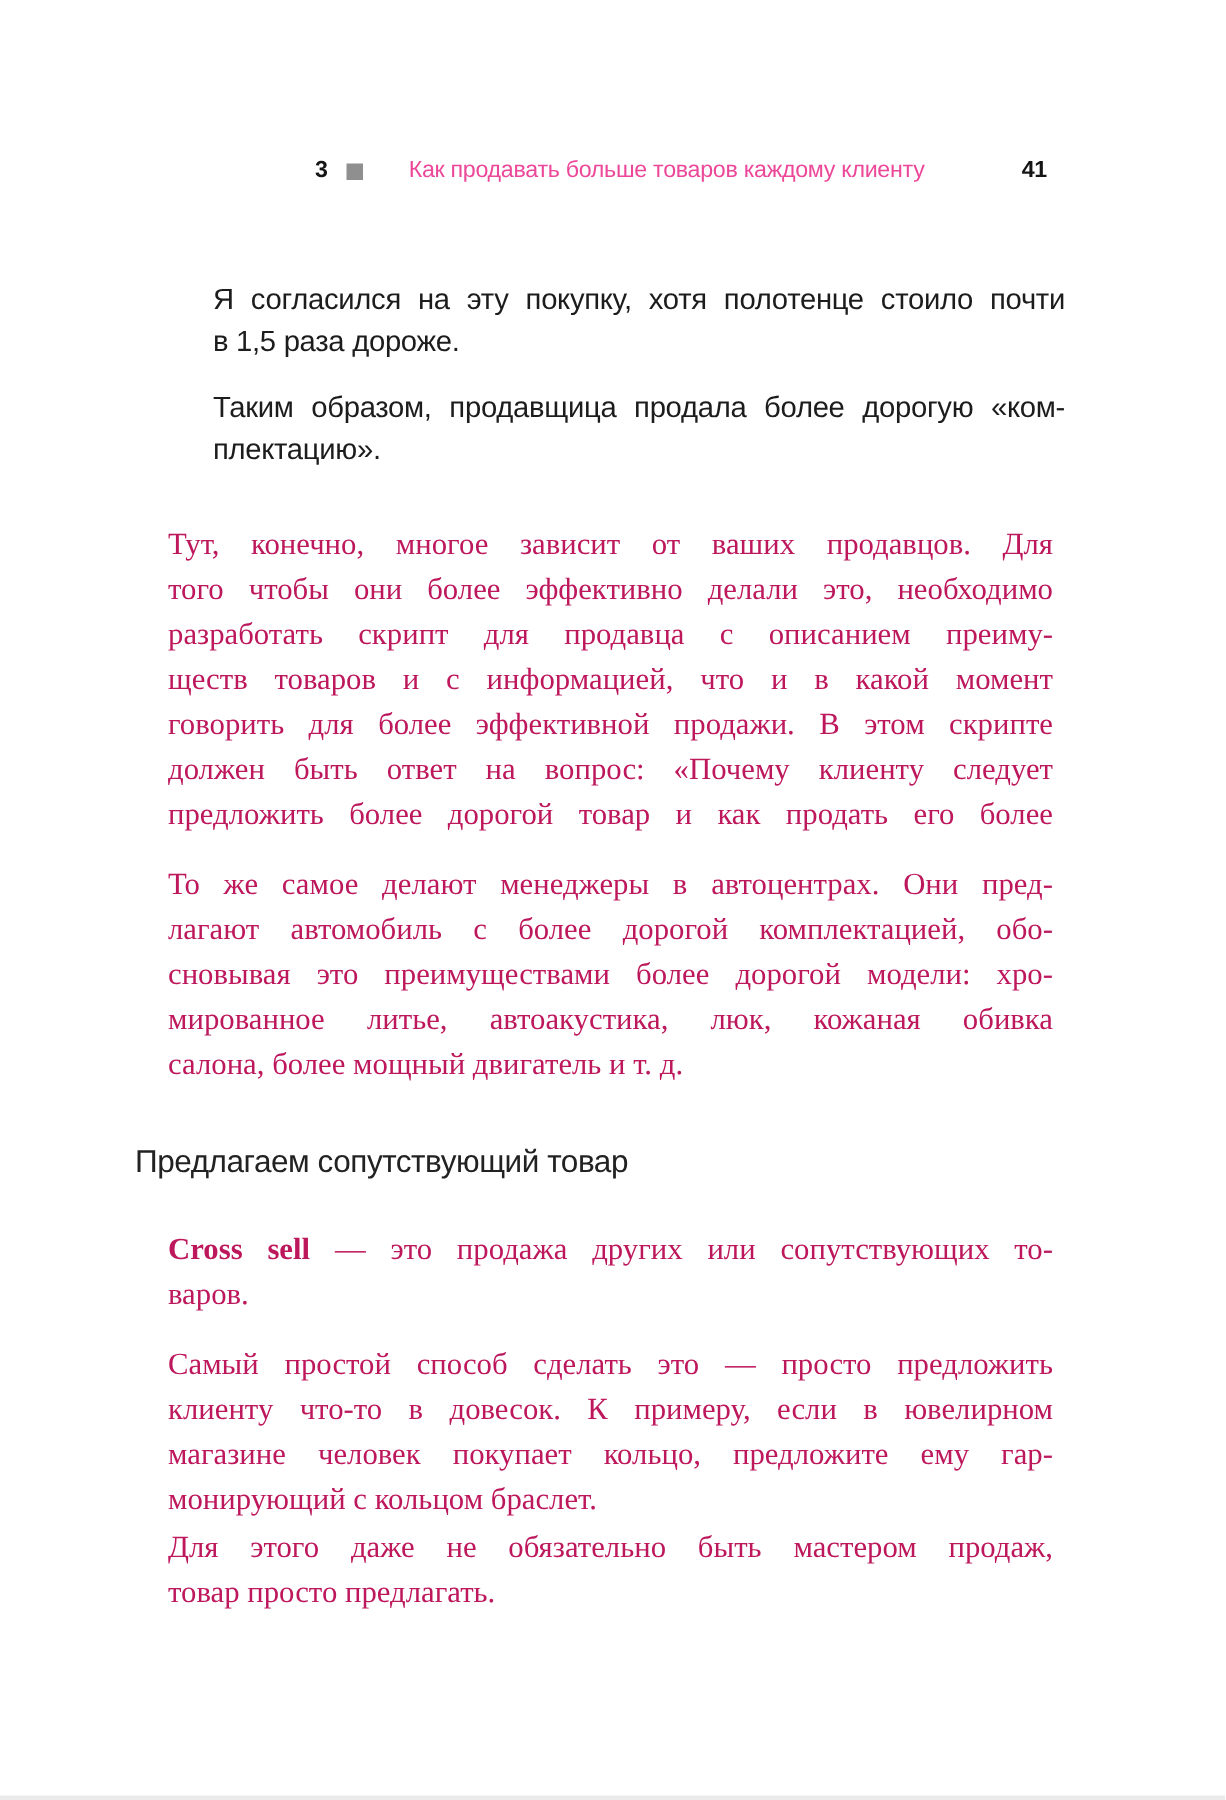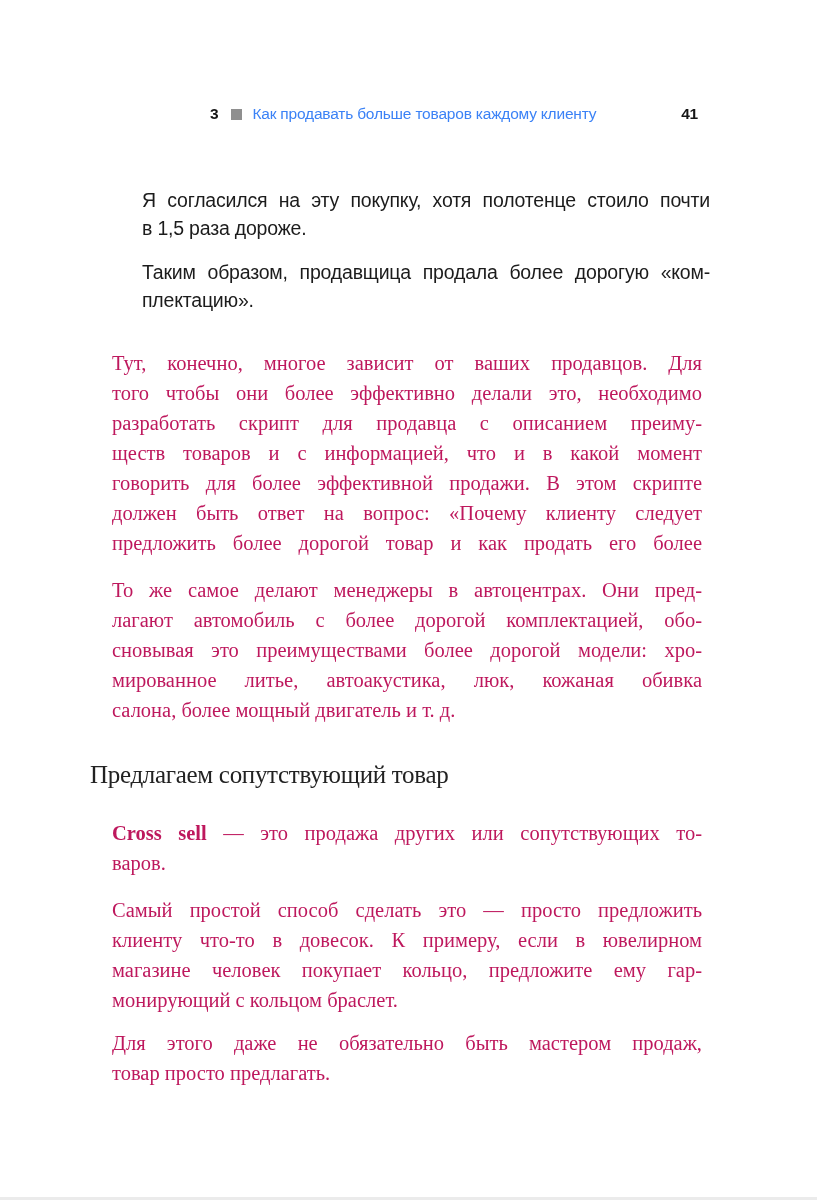--- a/index.html
+++ b/index.html
@@ -27,21 +27,21 @@
     letter-spacing: -0.2px;
   }
   .chapter-number { font-weight: bold; color: #151515; }
   .square-bullet {
     display: inline-block;
     width: 11px; height: 11px;
     background: #8f8f8f;
     margin: 0 10px 0 13px;
     flex: 0 0 auto;
   }
-  .header-title { color: #3b82f6; white-space: nowrap; }
+  .header-title { color: #ec4899; white-space: nowrap; margin-left: 20px; }
   .page-number { margin-left: auto; font-weight: bold; color: #151515; }
 
   
   .main {
     position: absolute;
     top: 170px;
     left: 112px;
     width: 590px;
   }
 
@@ -63,28 +63,28 @@
   }
   .quote-para:last-child { margin-bottom: 0; }
 
   
   .body-para {
     font-size: 20.5px;
     line-height: 30px;
     margin: 0 0 17px 0;
     color: #be185d;
   }
-  .body-para.tight { margin-bottom: 13px; }
+  .body-para.tight { margin-bottom: 2px; }
   .bold-lead { font-weight: bold; }
 
   
   .section-heading {
-    font-family: Liberation Serif, serif;
+    font-family: Liberation Sans, sans-serif;
     font-weight: 400;
-    font-size: 25px;
+    font-size: 21px;
     line-height: 34px;
     letter-spacing: -0.3px;
     color: #222222;
     margin: 33px 0 26px -22px;
     white-space: nowrap;
   }
 
   
   .bottom-edge {
     position: absolute;

